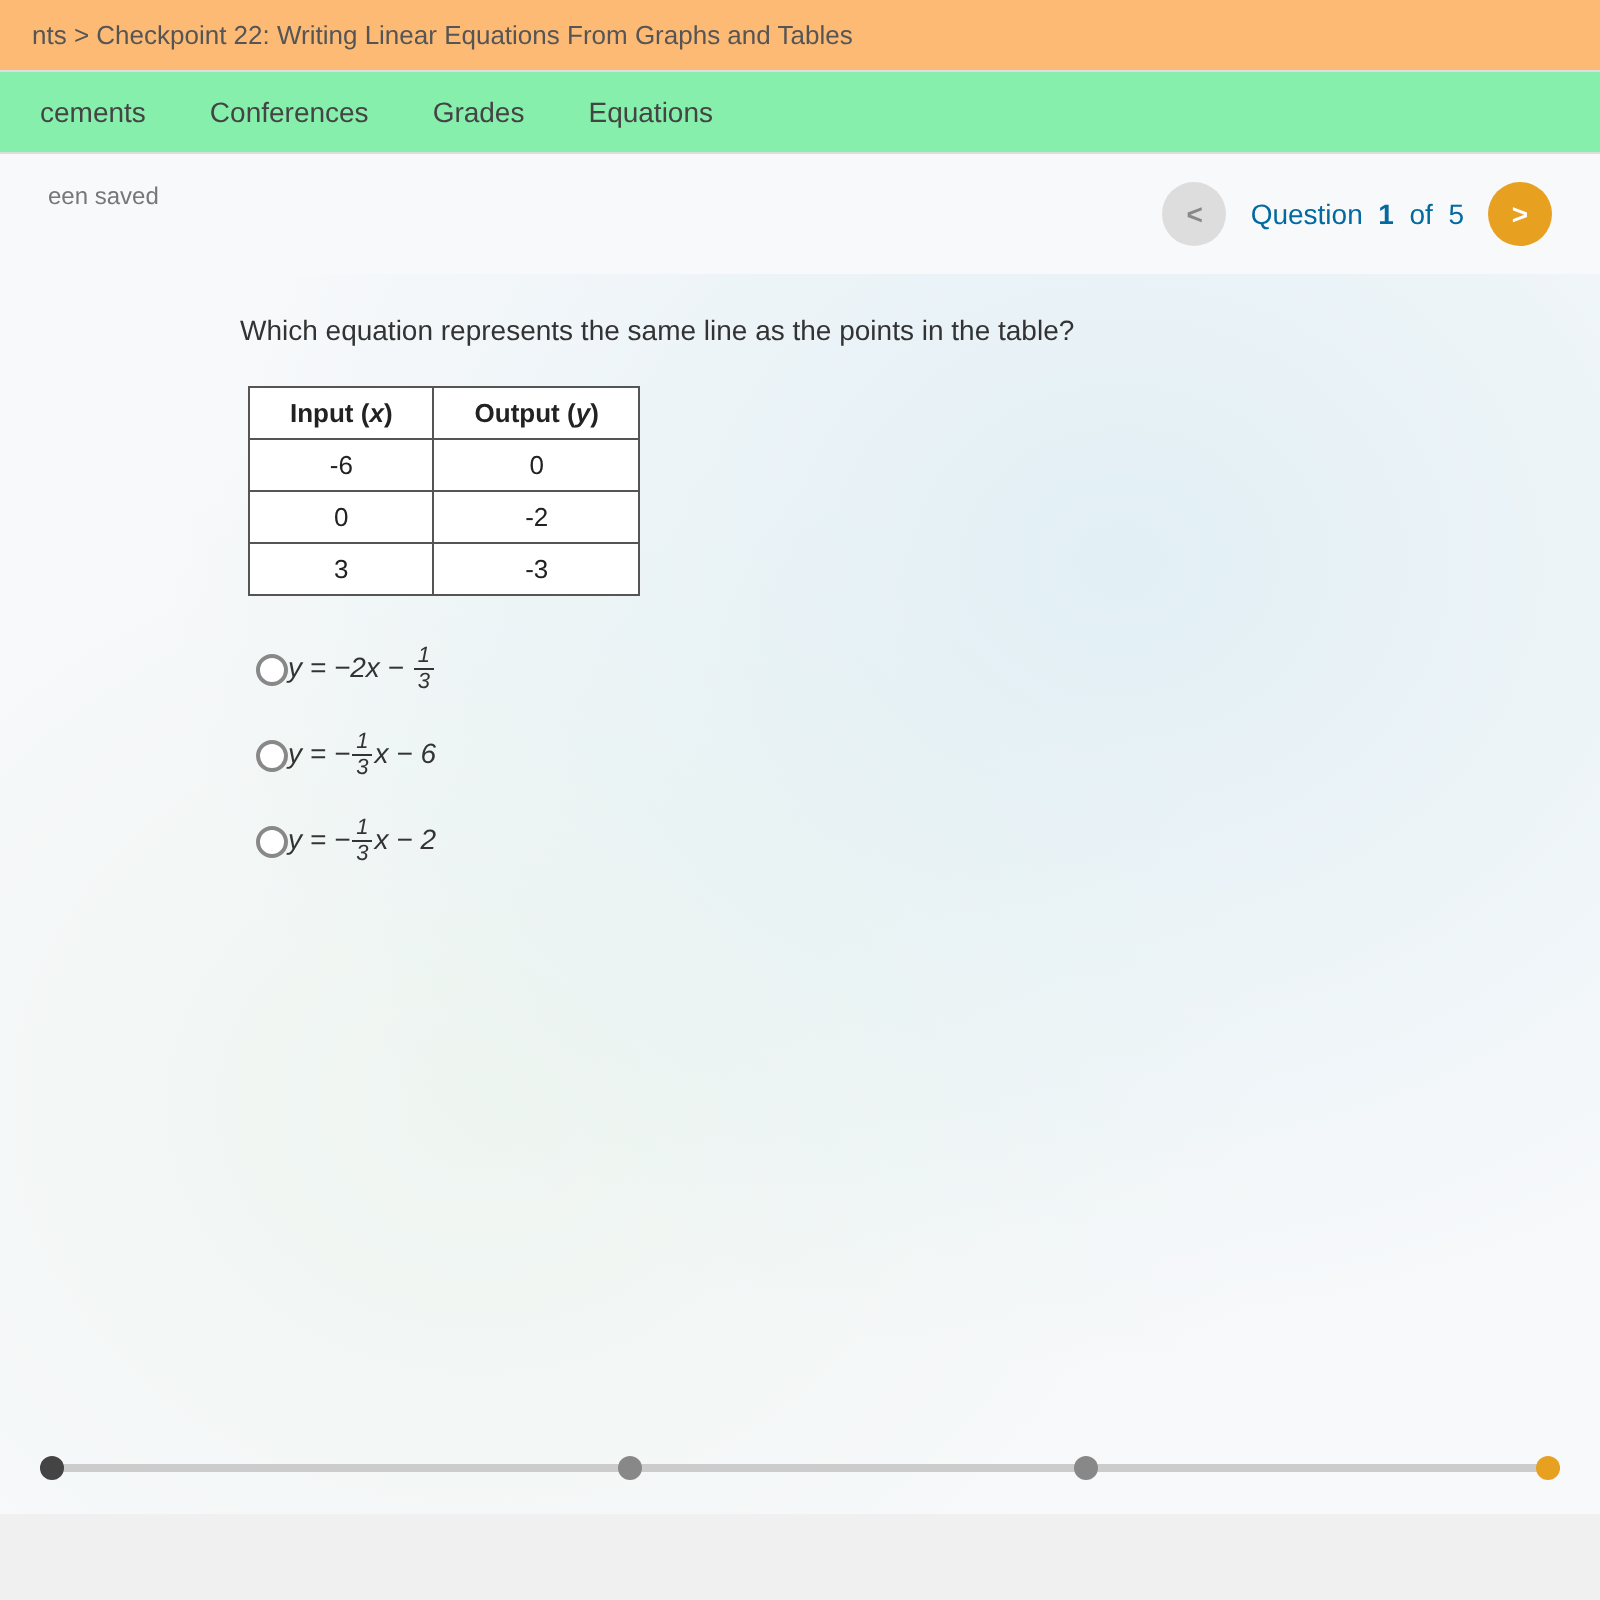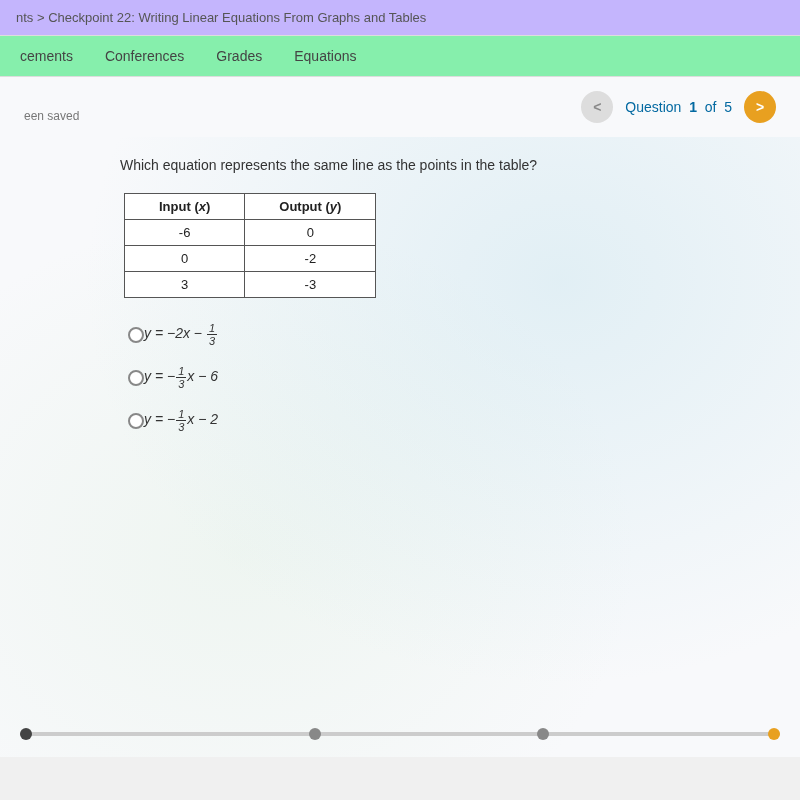--- a/index.html
+++ b/index.html
@@ -8,21 +8,21 @@
       font-family: Arial, sans-serif;
       background: #f0f0f0;
       width: 800px;
       height: 800px;
       overflow: hidden;
       position: relative;
     }
 
     
     .breadcrumb-bar {
-      background: #c4b5fd;
+      background: #fdba74;
       border-bottom: 1px solid #ddd;
       padding: 10px 16px;
       font-size: 13px;
       color: #555;
     }
 
     
     .nav-tabs {
       background: #86efac;
       border-bottom: 1px solid #ddd;
@@ -45,21 +45,21 @@
       background-image: 
         radial-gradient(ellipse at 70% 30%, rgba(173, 216, 230, 0.3) 0%, transparent 60%),
         radial-gradient(ellipse at 30% 70%, rgba(200, 230, 200, 0.2) 0%, transparent 50%);
       min-height: 680px;
       position: relative;
     }
 
     
     .question-header {
       display: flex;
-      align-items: flex-end;
+      align-items: flex-start;
       justify-content: space-between;
       padding: 14px 24px;
       background: #f8f9fb;
     }
 
     .saved-status {
       font-size: 12px;
       color: #777;
     }
 
@@ -110,21 +110,21 @@
 
     
     .data-table {
       border-collapse: collapse;
       margin-bottom: 24px;
       margin-left: 4px;
     }
 
     .data-table th, .data-table td {
       border: 1px solid #555;
-      padding: 5px 34px;
+      padding: 5px 20px;
       text-align: center;
       font-size: 13px;
       color: #222;
     }
 
     .data-table th {
       background: #fff;
       font-weight: bold;
     }
 

